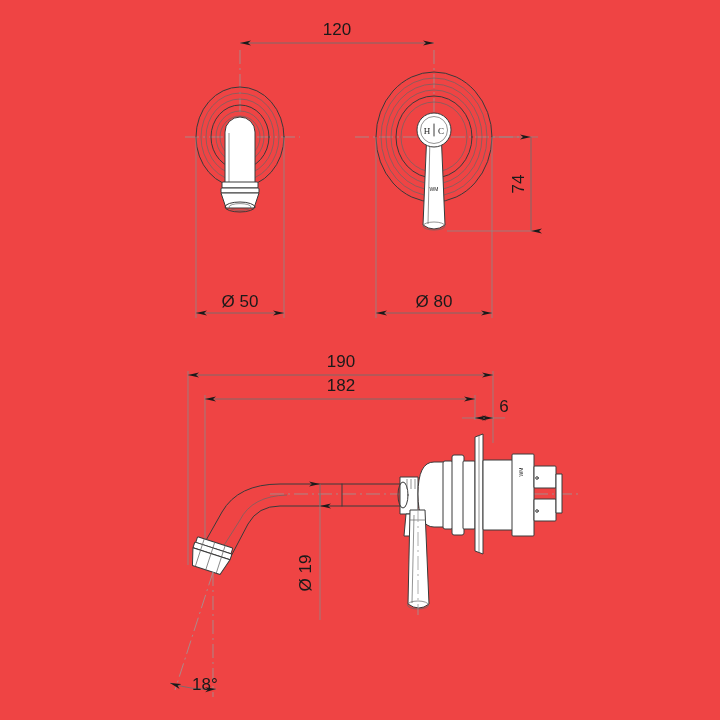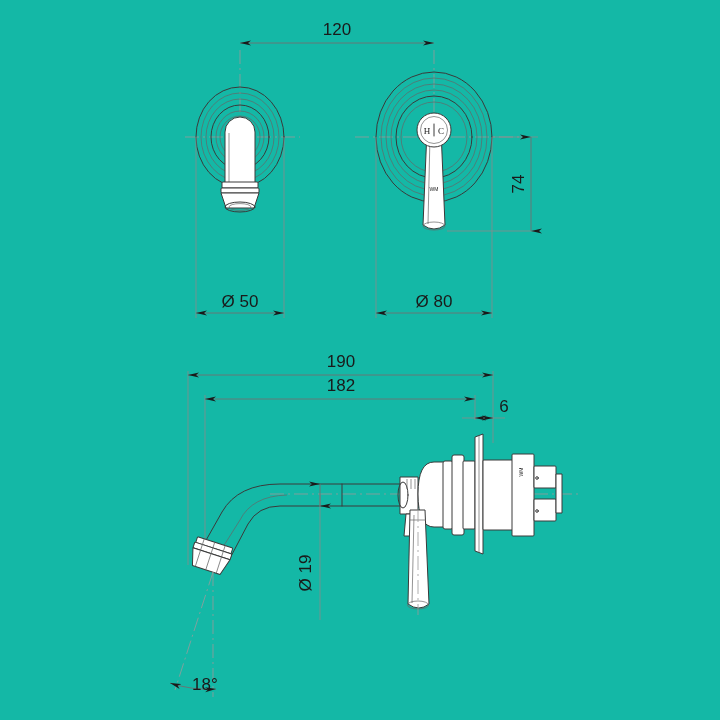--- a/index.html
+++ b/index.html
@@ -1,19 +1,19 @@
 <!DOCTYPE html>
 <html><head>
 <meta charset="utf-8">
 <title>Technical Drawing</title>
 <style>
   html,body{margin:0;padding:0;background:#ffffff;}
   body{width:720px;height:720px;overflow:hidden;
        font-family:"Liberation Sans", sans-serif;color:#1a1a1a;}
-  #sheet{position:relative;width:720px;height:720px;background:#14b8a6;}
+  #sheet{position:relative;width:720px;height:720px;background:#ef4444;}
   svg{display:block;}
   .dimtxt{font-family:"Liberation Sans",sans-serif;font-size:17px;fill:#1a1a1a;}
   .hctxt{font-family:"Liberation Serif",serif;font-size:9px;fill:#1a1a1a;}
   .brandtxt{font-family:"Liberation Sans",sans-serif;font-size:5px;fill:#1a1a1a;}
   .obj{fill:none;stroke:#3a3a3a;stroke-width:1;stroke-linecap:round;stroke-linejoin:round;}
   .obj-l{fill:none;stroke:#666;stroke-width:0.7;}
   .obj-f{fill:#ffffff;stroke:#3a3a3a;stroke-width:1;stroke-linejoin:round;}
   .dimline{fill:none;stroke:#6f6f6f;stroke-width:0.9;}
   .extline{fill:none;stroke:#8a8a8a;stroke-width:0.8;}
   .ctr{fill:none;stroke:#9a9a9a;stroke-width:0.8;stroke-dasharray:14 4 2 4;}

